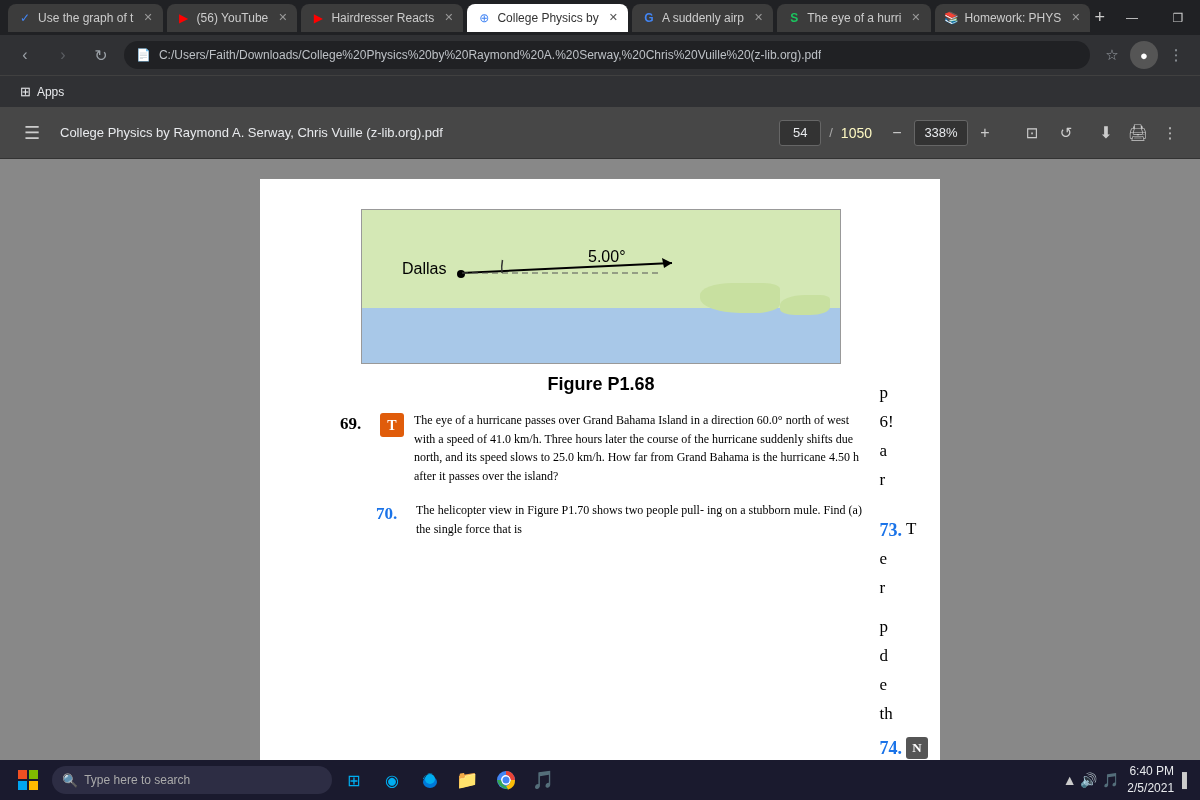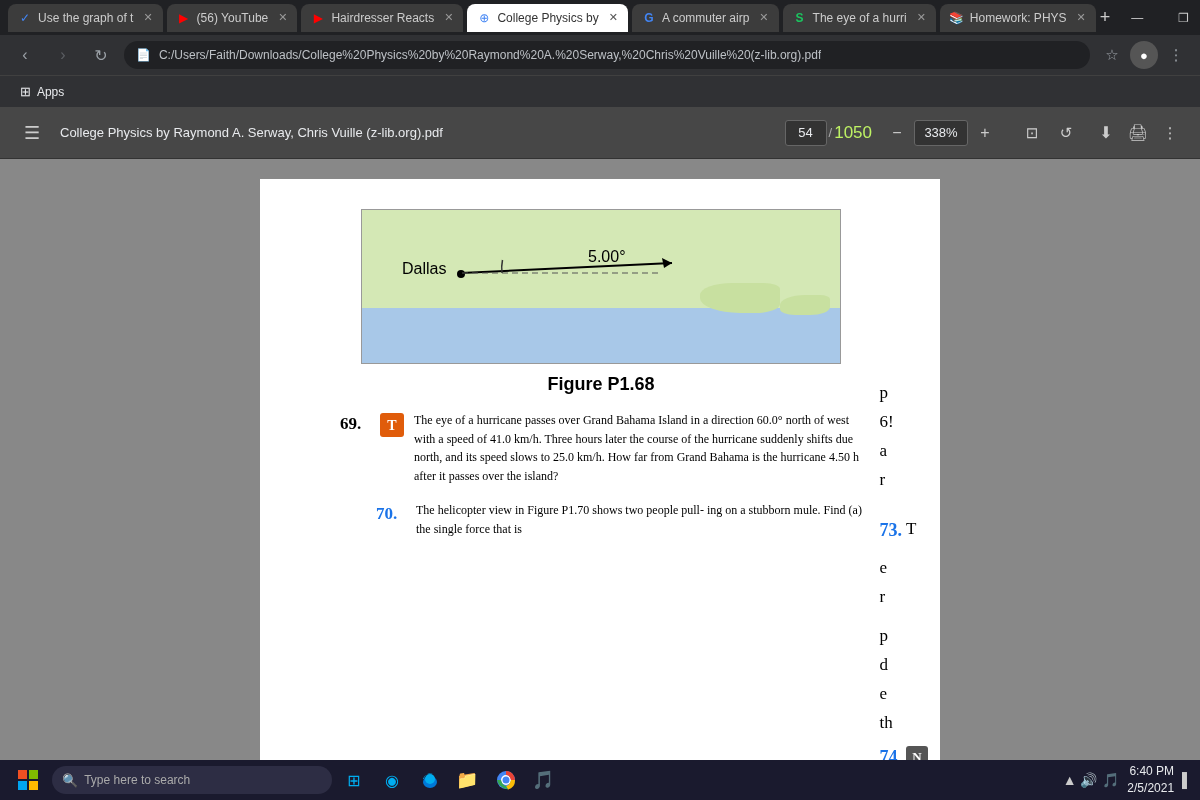--- a/index.html
+++ b/index.html
@@ -175,20 +175,21 @@
       font-size: 13px;
       color: #e8eaed;
       flex: 1;
       white-space: nowrap;
       overflow: hidden;
       text-overflow: ellipsis;
     }
     .pdf-nav {
       display: flex;
       align-items: center;
+      gap: 6px;
     }
     .pdf-page-input {
       width: 42px;
       height: 26px;
       background: #333;
       border: 1px solid #666;
       color: #e8eaed;
       text-align: center;
       font-size: 13px;
       border-radius: 3px;
@@ -458,21 +459,21 @@
     <span>Hairdresser Reacts</span>
     <span class="tab-close">✕</span>
   </div>
   <div class="tab active">
     <span class="tab-favicon" style="color:#4285f4;">⊕</span>
     <span>College Physics by</span>
     <span class="tab-close" style="color:#555;">✕</span>
   </div>
   <div class="tab">
     <span class="tab-favicon" style="color:#4285f4; font-weight:bold;">G</span>
-    <span>A commuter airp</span>
+    <span>A suddenly airp</span>
     <span class="tab-close">✕</span>
   </div>
   <div class="tab">
     <span class="tab-favicon" style="color:#1bc45f; font-weight:bold;">S</span>
     <span>The eye of a hurri</span>
     <span class="tab-close">✕</span>
   </div>
   <div class="tab">
     <span class="tab-favicon" style="color:#e88c00;">📚</span>
     <span>Homework: PHYS</span>
@@ -509,21 +510,21 @@
   </div>
 </div>
 
 <div class="pdf-toolbar">
   <div class="pdf-menu-btn">☰</div>
   <span class="pdf-title">College Physics by Raymond A. Serway, Chris Vuille (z-lib.org).pdf</span>
 
   <div class="pdf-nav">
     <input class="pdf-page-input" type="text" value="54" style="">
     <span class="pdf-separator">/</span>
-    <span style="color:#bef264;font-size:17px;">1050</span>
+    <span style="color:#fef9c3;font-size:14px;">1050</span>
   </div>
 
   <div class="pdf-zoom">
     <div class="zoom-btn">−</div>
     <input class="zoom-val" type="text" value="338%" style="">
     <div class="zoom-btn">+</div>
   </div>
 
   <div class="pdf-toolbar-icons">
     <div class="pdf-toolbar-icon">⊡</div>
@@ -575,21 +576,21 @@
 
     <div class="problem">
       <span class="problem-number blue">70.</span>
       <span class="problem-text">The helicopter view in Figure P1.70 shows two people pull- ing on a stubborn mule. Find (a) the single force that is</span>
     </div>
 
     <div style="position:absolute;right:12px;top:200px;font-family:'Times New Roman',serif;font-size:17px;line-height:1.7;text-align:left;">
       <div style="color:#000;">p</div>
       <div style="color:#000;">6!</div>
       <div style="color:#000;margin-bottom:20px;">a<br>r</div>
-      <div style="display:flex;align-items:flex-start;gap:4px;margin-bottom:9px;">
+      <div style="display:flex;align-items:flex-start;gap:4px;margin-bottom:0;">
         <span style="color:#1a73e8;font-weight:bold;font-size:18px;">73.</span>
         <span style="font-size:17px;">T</span>
       </div>
       <div style="color:#000;margin-bottom:10px;">e<br>r</div>
       <div style="color:#000;">p</div>
       <div style="color:#000;">d</div>
       <div style="color:#000;">e</div>
       <div style="color:#000;">th</div>
       <div style="display:flex;align-items:center;gap:4px;margin:4px 0;">
         <span style="color:#1a73e8;font-weight:bold;font-size:18px;">74.</span>

